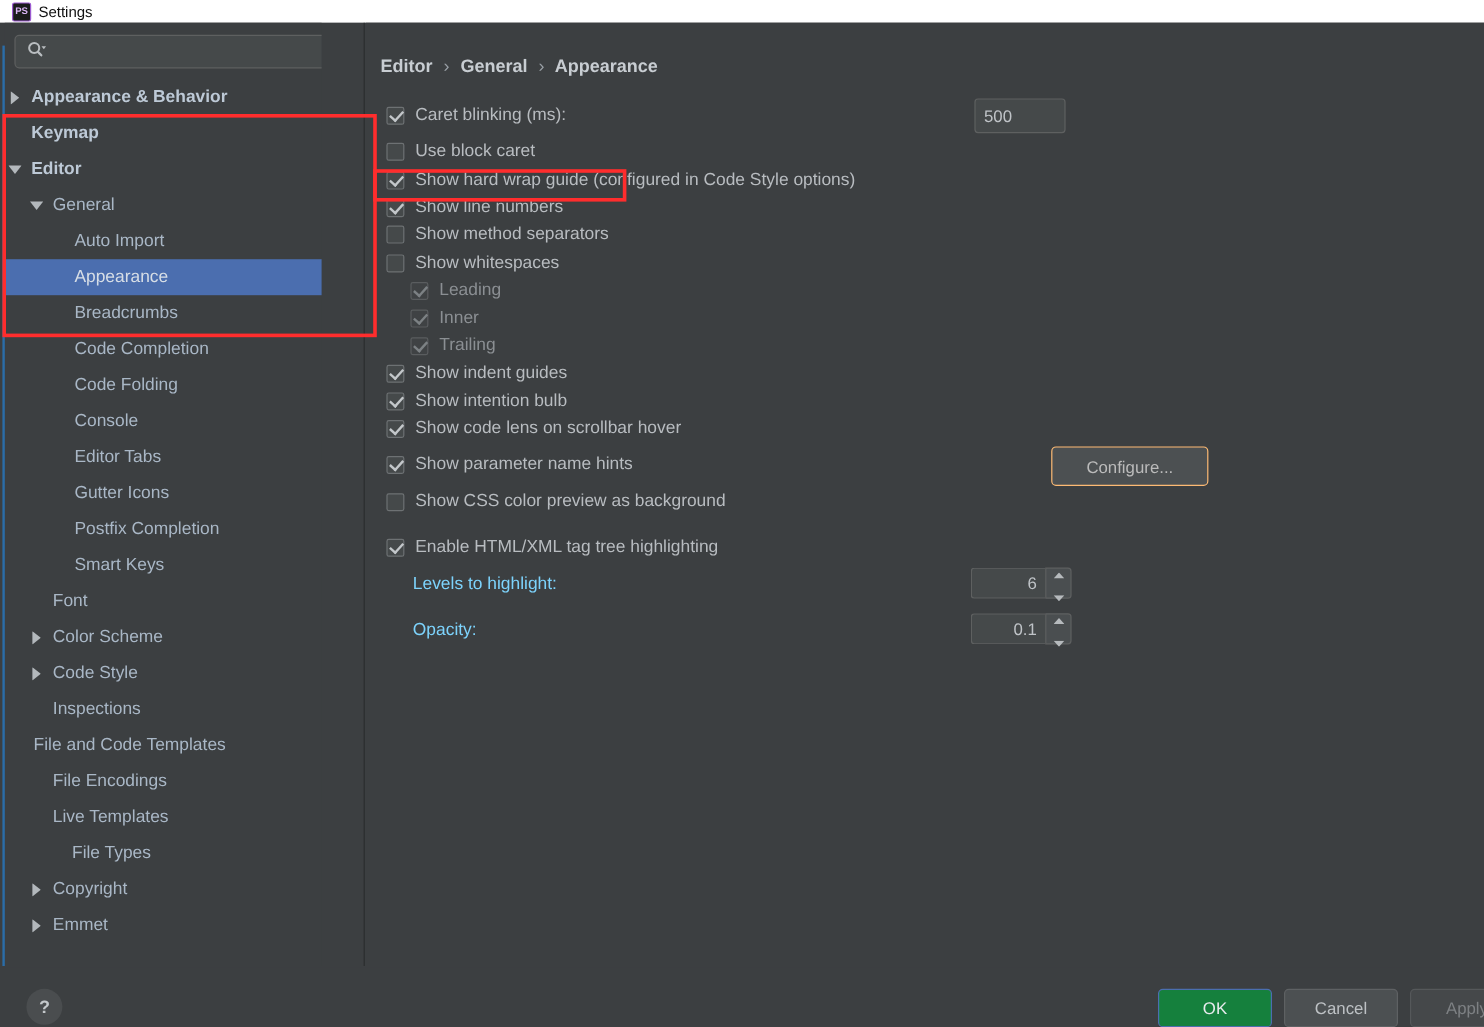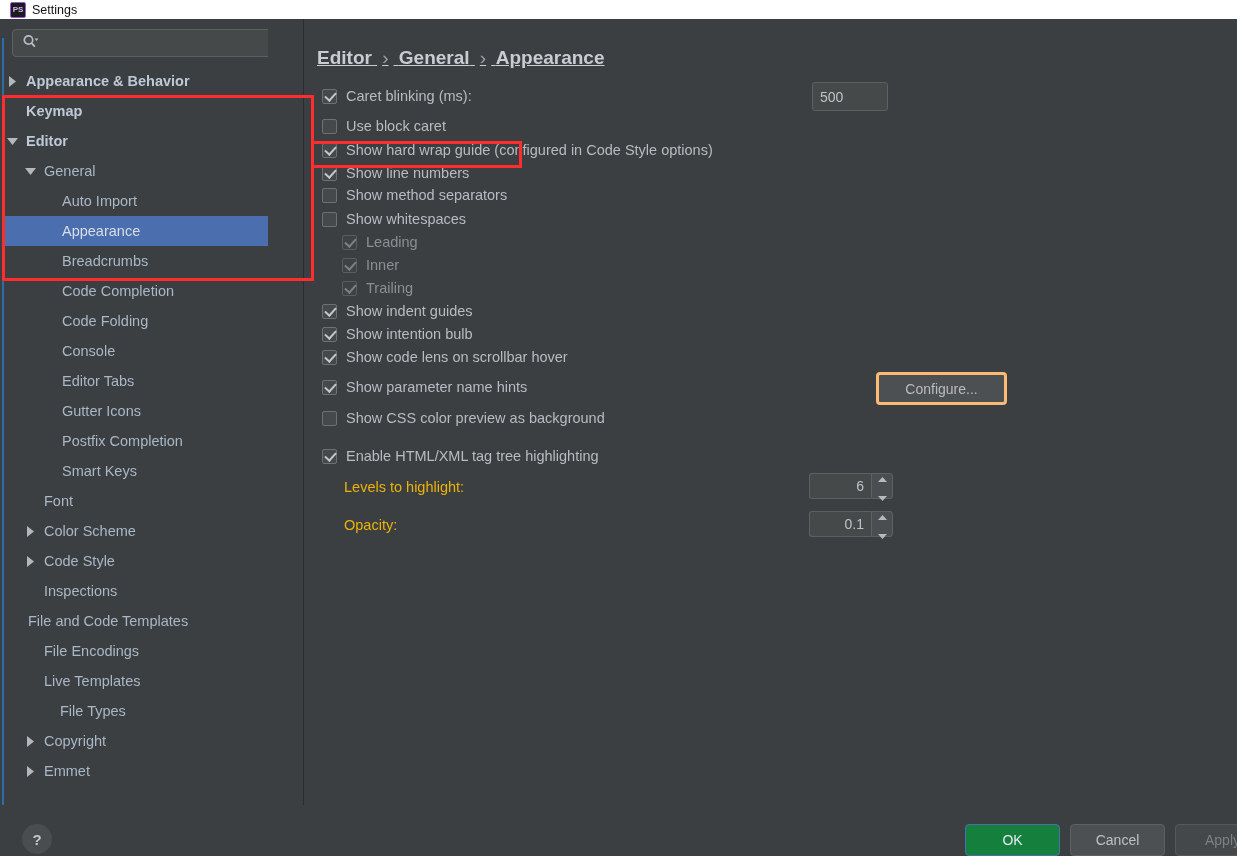--- a/index.html
+++ b/index.html
@@ -67,21 +67,21 @@
   .copy-icon{position:absolute;right:14px;top:9px;}
 
   .sb-track{position:absolute;left:289px;top:0;width:9px;height:740px;background:#3c3f41;}
   .sb-thumb{position:absolute;left:290px;top:19px;width:7px;height:494px;background:#5c6063;border-radius:1px;}
   .sidebar-divider{position:absolute;left:303px;top:0px;width:1px;height:786px;background:#2b2d2e;}
 
   
   .content{
     position:absolute;left:305px;top:0px;width:932px;height:786px;background:#3c3f41;
   }
-  .breadcrumb{position:absolute;left:12px;top:28px;font-size:19px;font-weight:bold;color:#c8cdd2;text-decoration:underline;}
+  .breadcrumb{position:absolute;left:12px;top:28px;font-size:15px;font-weight:bold;color:#c8cdd2;}
   .breadcrumb .sep{font-weight:normal;color:#9aa0a6;margin:0 5px;}
 
   .opt{position:absolute;display:flex;align-items:center;}
   .opt .cb-label{font-size:14.5px;color:#b8bcc0;margin-left:9px;white-space:nowrap;}
   .opt.dim .cb-label{color:#8b8f93;}
 
   .cb{
     width:15px;height:15px;box-sizing:border-box;border-radius:2px;
     background:#45494a;border:1px solid #6d7173;position:relative;flex:none;
   }
@@ -91,37 +91,37 @@
   }
   .cb.disabled{background:#3f4244;border-color:#5a5d5f;}
   .cb.disabled.checked::after{border-color:#7c8184;}
 
   .txtfield{
     box-sizing:border-box;background:#45494a;border:1px solid #5e6060;border-radius:3px;
     color:#bfc3c7;font-family:inherit;font-size:14px;outline:none;
   }
 
   .btn{
-    box-sizing:border-box;background:#4c5052;border:3px solid #fdba74;border-radius:4px;
+    box-sizing:border-box;background:#4c5052;border:1px solid #fdba74;border-radius:4px;
     color:#bbbbbb;font-family:inherit;font-size:14px;cursor:default;
   }
 
   .spinner{position:absolute;display:flex;align-items:center;}
   .spinner .sp-field{
     width:62px;height:26px;box-sizing:border-box;background:#45494a;
     border:1px solid #5e6060;border-right:0;border-radius:3px 0 0 3px;
     display:flex;align-items:center;justify-content:flex-end;padding-right:7px;
     color:#bfc3c7;font-size:14px;
   }
   .spinner .sp-btns{
     width:22px;height:26px;box-sizing:border-box;background:#4a4e50;
     border:1px solid #5e6060;border-radius:0 3px 3px 0;
     display:flex;flex-direction:column;align-items:center;justify-content:center;gap:3px;
   }
-  .spinner-label{position:absolute;font-size:14.5px;color:#eab308;}
+  .spinner-label{position:absolute;font-size:14.5px;color:#7dd3fc;}
 
   
   .bottombar{
     position:absolute;left:0;top:786px;width:1237px;height:51px;background:#3c3f41;
     border-top:1px solid #3c3f41;
   }
   .help-btn{
     position:absolute;left:22px;top:18px;width:30px;height:30px;border-radius:50%;
     background:#4a4d4f;color:#c4c8cb;display:flex;align-items:center;justify-content:center;
     font-size:15px;font-weight:bold;

